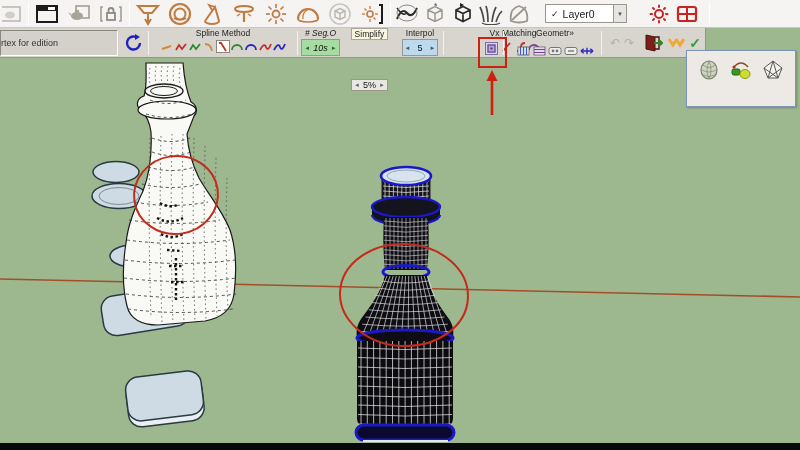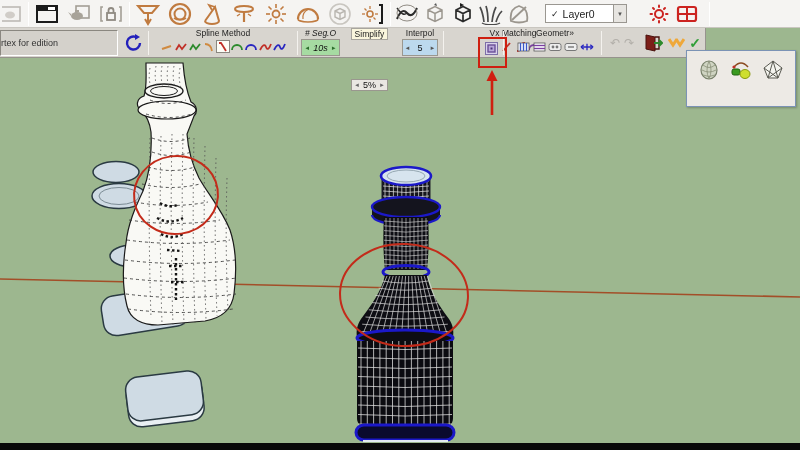--- a/index.html
+++ b/index.html
@@ -555,21 +555,21 @@
     <div class="pb-abs" style="left:483px;width:17px;top:14px;display:flex;justify-content:center;">
       <span class="mini pressed">
         <svg width="9" height="9" viewBox="0 0 9 9">
           <rect x="1" y="1" width="7" height="7" fill="#b8a8d8" stroke="#6a4f98" stroke-width="1.4"></rect>
           <rect x="3.5" y="3.5" width="2" height="2" fill="#4a2f78"></rect>
         </svg>
       </span>
     </div>
     <div class="etch" style="left:503px;"></div>
 
-    <div class="pb-abs pb-group" style="left:505px;width:100px;">
+    <div class="pb-abs pb-group" style="left:505px;width:100px;justify-content:space-between;">
       <div class="pb-label">Geometr»</div>
       <div class="pb-icons" style="gap:2px;">
         <span class="mini">
           <svg width="13" height="10" viewBox="0 0 13 10">
             <rect x="1" y="1" width="11" height="8" fill="#fff" stroke="#555" stroke-width="0.8"></rect>
             <g stroke="#3a58c8" stroke-width="1.4">
                 <line x1="3.5" y1="1" x2="3.5" y2="9"></line>
             <line x1="6.5" y1="1" x2="6.5" y2="9"></line>
                 <line x1="9.5" y1="1" x2="9.5" y2="9"></line>
               </g>

